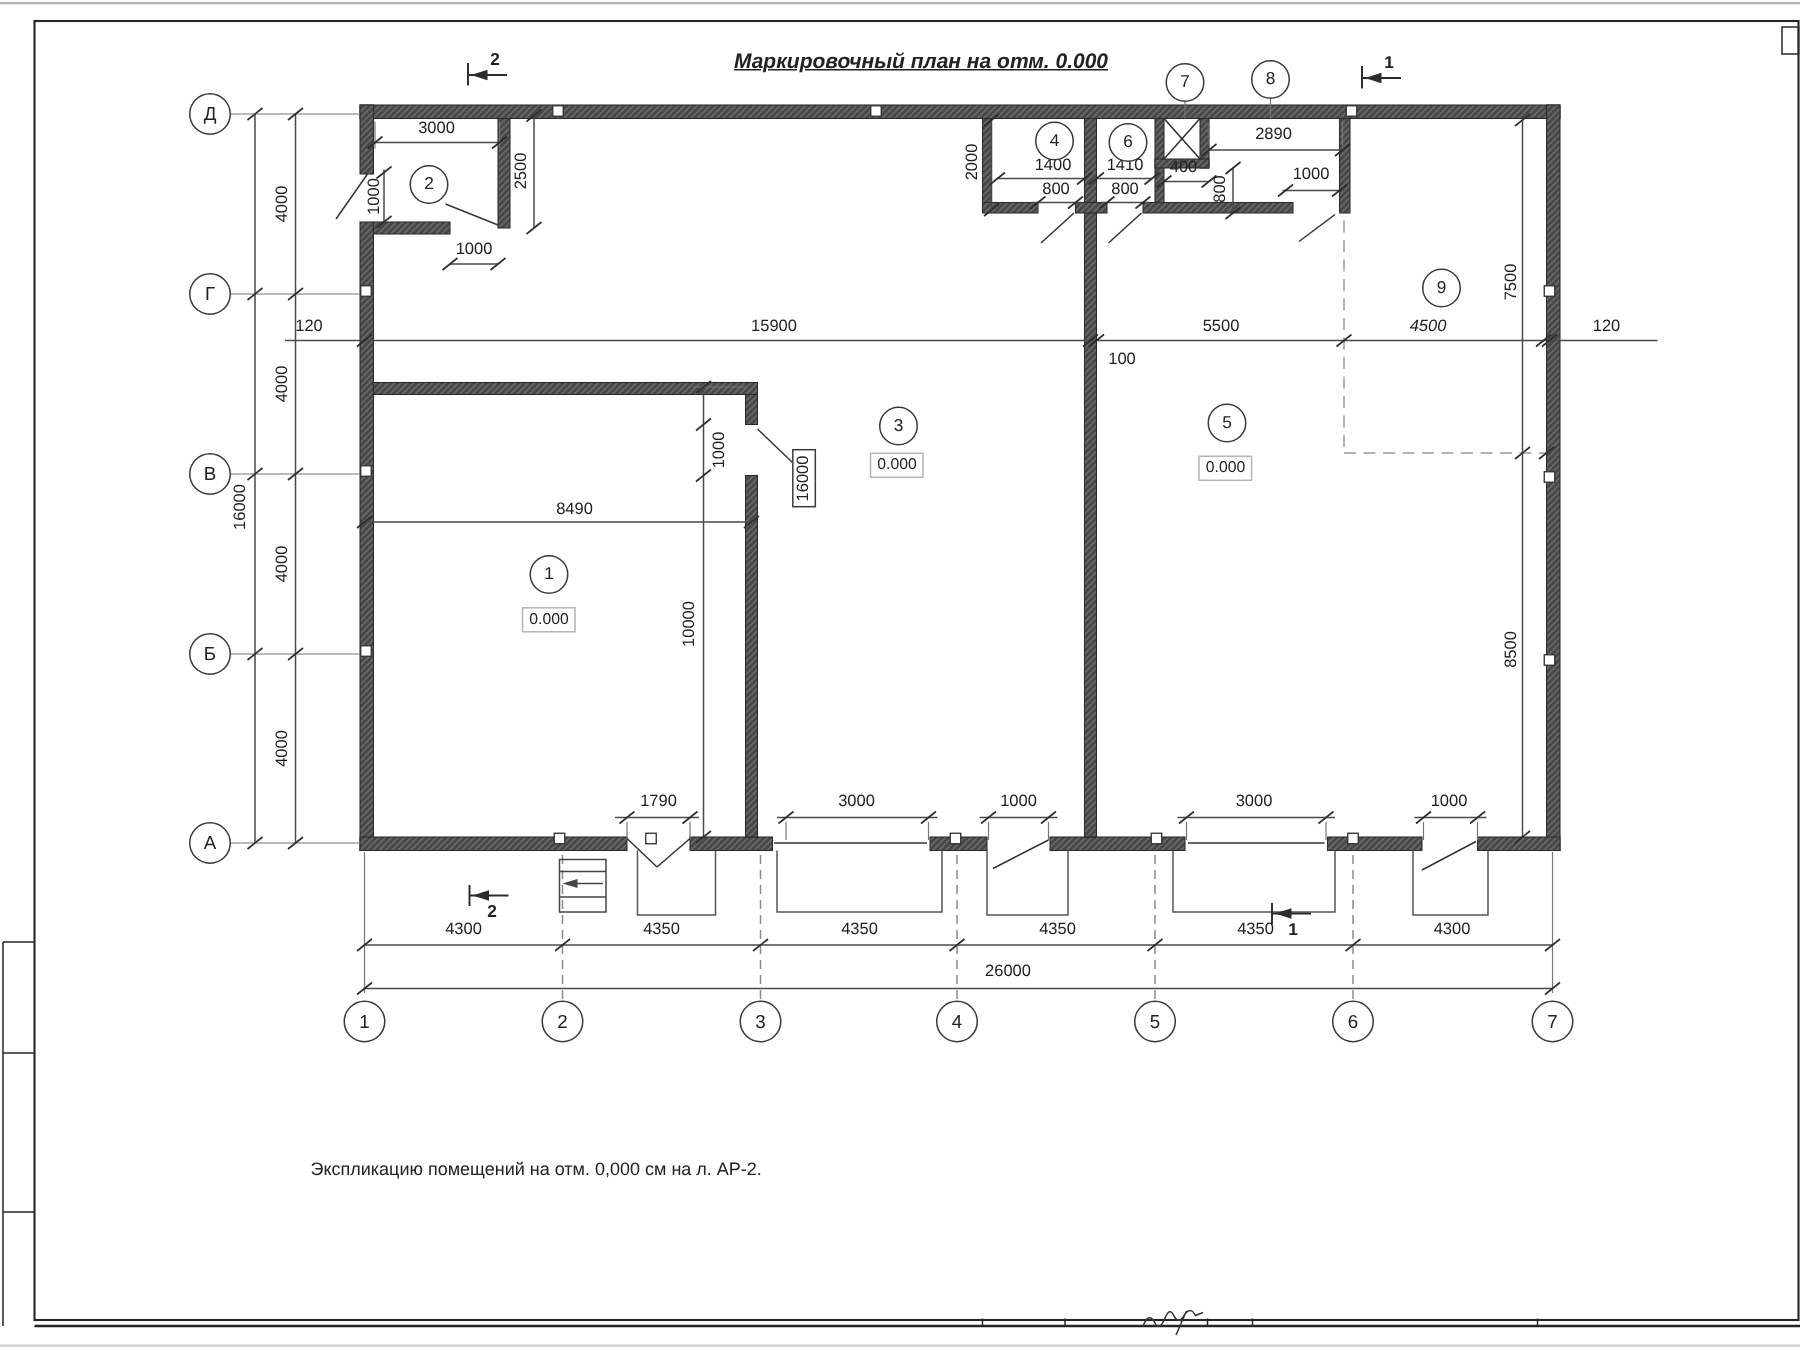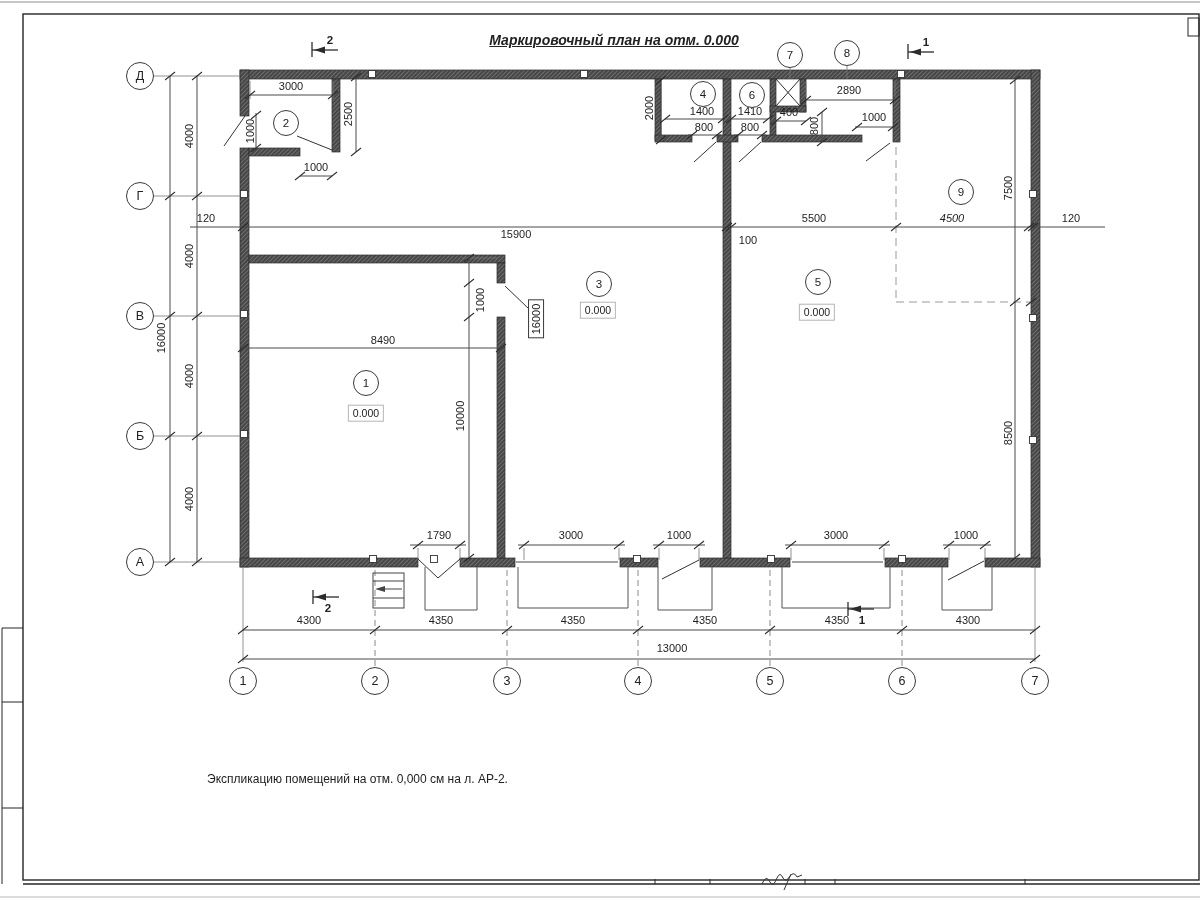--- a/index.html
+++ b/index.html
@@ -302,21 +302,21 @@
       <span class="lbl" style="left: 291px; top: 86px;">3000</span>
       <span class="lbl rot" style="left: 348px; top: 114px;">2500</span>
       <span class="lbl rot" style="left: 250px; top: 131px;">1000</span>
       <span class="lbl" style="left: 316px; top: 167px;">1000</span>
       <span class="lbl rot" style="left: 189px; top: 136px;">4000</span>
       <span class="lbl rot" style="left: 189px; top: 256px;">4000</span>
       <span class="lbl rot" style="left: 189px; top: 376px;">4000</span>
       <span class="lbl rot" style="left: 189px; top: 499px;">4000</span>
       <span class="lbl rot" style="left: 161px; top: 338px;">16000</span>
       <span class="lbl" style="left: 206px; top: 218px;">120</span>
-      <span class="lbl" style="left: 516px; top: 218px; margin-top: 16px;">15900</span>
+      <span class="lbl" style="left: 516px; top: 218px;">15900</span>
       <span class="lbl" style="left: 748px; top: 218px; margin-top: 22px;">100</span>
       <span class="lbl" style="left: 814px; top: 218px;">5500</span>
       <span class="lbl" style="left: 952px; top: 218px; font-style: italic;">4500</span>
       <span class="lbl" style="left: 1071px; top: 218px;">120</span>
       <span class="lbl rot" style="left: 649px; top: 108px;">2000</span>
       <span class="lbl" style="left: 702px; top: 111px; text-align: right;">1400</span>
       <span class="lbl" style="left: 704px; top: 127px;">800</span>
       <span class="lbl" style="left: 750px; top: 111px;">1410</span>
       <span class="lbl" style="left: 750px; top: 127px;">800</span>
       <span class="lbl" style="left: 789px; top: 112px;">400</span>
@@ -332,21 +332,21 @@
       <span class="lbl" style="left: 571px; top: 535px;">3000</span>
       <span class="lbl" style="left: 679px; top: 535px;">1000</span>
       <span class="lbl" style="left: 836px; top: 535px;">3000</span>
       <span class="lbl" style="left: 966px; top: 535px;">1000</span>
       <span class="lbl" style="left: 309px; top: 620px;">4300</span>
       <span class="lbl" style="left: 441px; top: 620px;">4350</span>
       <span class="lbl" style="left: 573px; top: 620px;">4350</span>
       <span class="lbl" style="left: 705px; top: 620px;">4350</span>
       <span class="lbl" style="left: 837px; top: 620px;">4350</span>
       <span class="lbl" style="left: 968px; top: 620px;">4300</span>
-      <span class="lbl" style="left: 672px; top: 648px;">13000</span>
+      <span class="lbl" style="left: 672px; top: 648px;">26000</span>
     </div>
   <div>
       <span class="axiscircle" style="left: 140px; top: 76px;">Д</span>
       <span class="axiscircle" style="left: 140px; top: 196px;">Г</span>
       <span class="axiscircle" style="left: 140px; top: 316px;">В</span>
       <span class="axiscircle" style="left: 140px; top: 436px;">Б</span>
       <span class="axiscircle" style="left: 140px; top: 562px;">А</span>
     </div>
   <div>
       <span class="axiscircle" style="left: 243px; top: 681px;">1</span>

